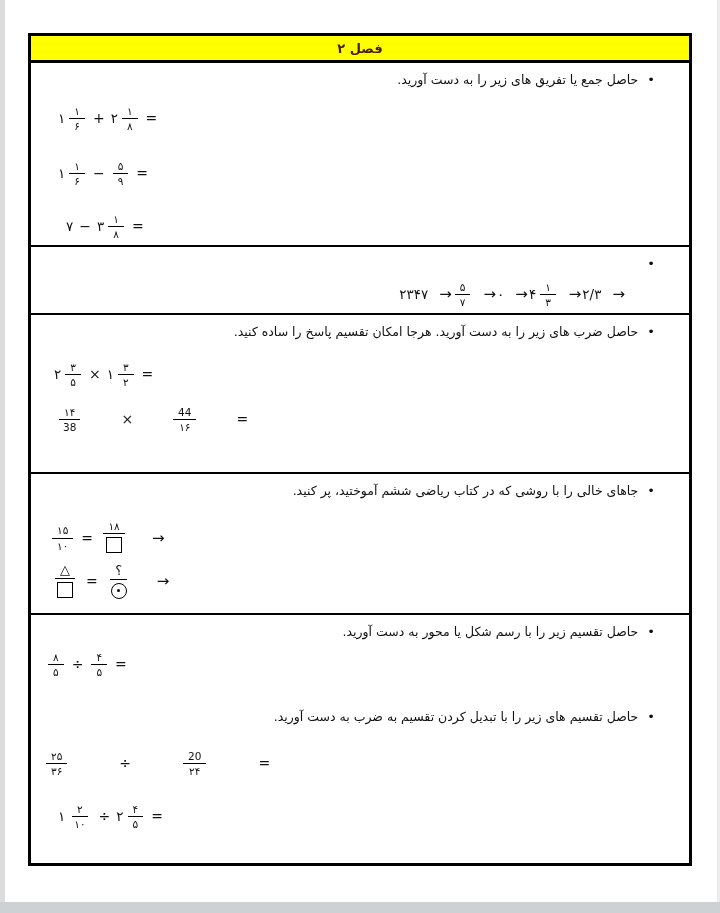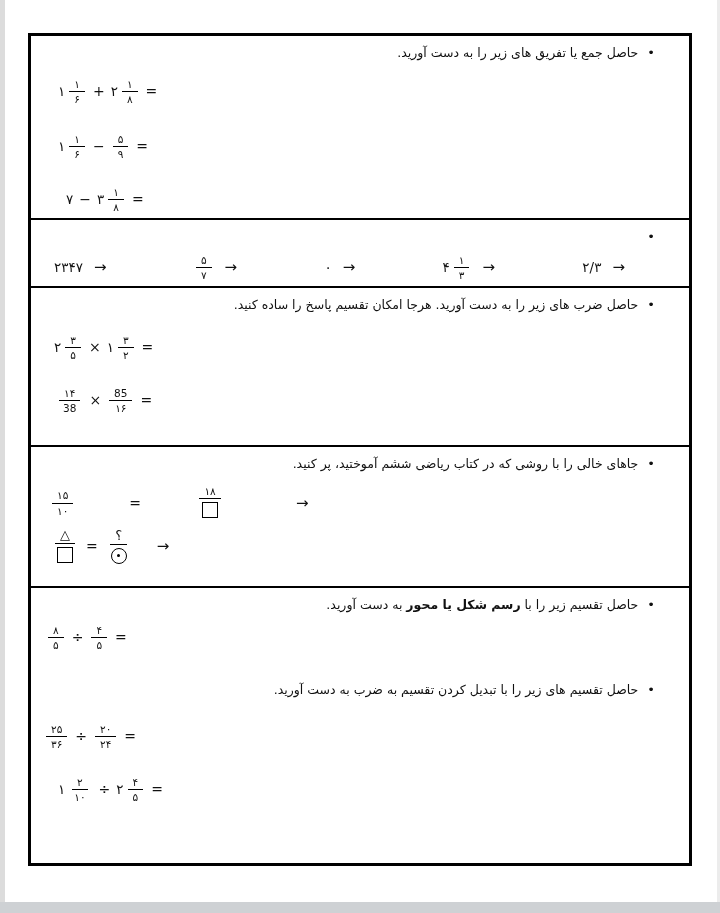--- a/index.html
+++ b/index.html
@@ -17,58 +17,61 @@
                  display:flex; align-items:center; justify-content:center; }
   .chapter-bar .title { font-size:13px; font-weight:bold; color:#4a1c00; letter-spacing:.5px; }
 
   .section { border-bottom:2px solid #000; }
   .section:last-child { border-bottom:none; flex:1; }
   .s1 { height:184px; } .s2 { height:68px; } .s3 { height:159px; } .s4 { height:141px; }
 
   .bullet-line { direction:rtl; display:flex; align-items:flex-start;
                  padding:9px 34px 0 10px; font-size:12.5px; line-height:1.35; }
   .bullet-line .dot { font-size:13px; margin-left:9px; line-height:1.3; }
-  .bullet-line b { font-weight:bold;margin-top:9px; }
+  .bullet-line b { font-weight:normal;margin-top:9px; }
 
   .expr { direction:ltr; display:flex; align-items:center; font-size:13.5px; }
   .expr .int { font-size:13.5px; padding:0 1px; }
   .expr .op  { font-size:14px; margin:0 5px; }
   .expr .arrow { font-size:15px; margin-left:22px; }
   .frac { display:inline-flex; flex-direction:column; align-items:center;
           vertical-align:middle; margin:0 3px; line-height:1; }
   .frac .num { font-size:10.5px; border-bottom:1.4px solid #000; padding:1px 5px 2px; text-align:center; }
   .frac .den { font-size:10.5px; padding:2px 5px 0; text-align:center; }
   .shape-box { display:inline-block; width:16px; height:16px; border:1.6px solid #000; margin:1px 0; }
   .shape-circle { display:inline-flex; width:16px; height:16px; border:1.5px solid #000;
                   border-radius:50%; align-items:center; justify-content:center; margin:1px 0; }
   .shape-circle::after { content:""; width:3px; height:3px; background:#000; border-radius:50%; }
   .sym { font-size:13px; line-height:1; }
 
   
   .s1 .e1 { margin:16px 0 0 26px; } .s1 .e2 { margin:28px 0 0 26px; } .s1 .e3 { margin:26px 0 0 34px; }
-  .recip-row { direction:ltr; display:flex; justify-content:space-between;
+  .recip-row { direction:ltr; display:flex; justify-content:flex-end;
                margin:8px 0 0 22px; width:572px; }
   .recip-row .expr { font-size:13.5px; }
   .recip-row .arrow { margin-left:10px; }
-  .s3 .e1 { margin:20px 0 0 22px; } .s3 .e2 { margin:26px 0 0 24px; }
-  .s4 .e1 { margin:12px 0 0 18px;gap:48px; }  .s4 .e2 { margin:6px 0 0 18px; }
+  .s3 .e1 { margin:20px 0 0 22px; } .s3 .e2 { margin:18px 0 0 24px;gap:32px; }
+  .s4 .e1 { margin:20px 0 0 18px; }  .s4 .e2 { margin:6px 0 0 18px; }
   .s5 .e1 { margin:10px 0 0 14px; }
   .s5 .bullet2 { margin-top:22px; }
-  .s5 .e2 { margin:24px 0 0 12px; } .s5 .e3 { margin:26px 0 0 26px; }
+  .s5 .e2 { margin:24px 0 0 12px;gap:44px; } .s5 .e3 { margin:26px 0 0 26px; }
 </style>
 </head>
 <body>
 
 <div class="page">
   <div class="edge-left"></div>
   <div class="edge-right"></div>
   <div class="edge-bottom"></div>
 
   <div class="sheet">
 
+    <div class="chapter-bar">
+      <span class="title">فصل ۲</span>
+    </div>
 
     <div class="section s1">
       <div class="bullet-line">
         <span class="dot">•</span>
         <span>حاصل جمع یا تفریق های زیر را به دست آورید.</span>
       </div>
       <div class="expr e1">
           <span class="int">۱</span>
           <span class="frac">
             <span class="num"><span>۱</span></span>
@@ -161,21 +164,21 @@
           </span>
           <span class="op">=</span>
         </div>
       <div class="expr e2">
           <span class="frac">
             <span class="num"><span>۱۴</span></span>
             <span class="den"><span>38</span></span>
           </span>
           <span class="op">×</span>
           <span class="frac">
-            <span class="num"><span>85</span></span>
+            <span class="num"><span>44</span></span>
             <span class="den"><span>۱۶</span></span>
           </span>
           <span class="op">=</span>
         </div>
     </div>
 
     <div class="section s4">
       <div class="bullet-line">
         <span class="dot">•</span>
         <span>جاهای خالی را با روشی که در کتاب ریاضی ششم آموختید، پر کنید.</span>
@@ -227,21 +230,21 @@
         <span class="dot">•</span>
         <span>حاصل تقسیم های زیر را با تبدیل کردن تقسیم به ضرب به دست آورید.</span>
       </div>
       <div class="expr e2">
           <span class="frac">
             <span class="num"><span>۲۵</span></span>
             <span class="den"><span>۳۶</span></span>
           </span>
           <span class="op">÷</span>
           <span class="frac">
-            <span class="num"><span>۲۰</span></span>
+            <span class="num"><span>20</span></span>
             <span class="den"><span>۲۴</span></span>
           </span>
           <span class="op">=</span>
         </div>
       <div class="expr e3">
           <span class="int">۱</span>
           <span class="frac">
             <span class="num"><span>۲</span></span>
             <span class="den"><span>۱۰</span></span>
           </span>

